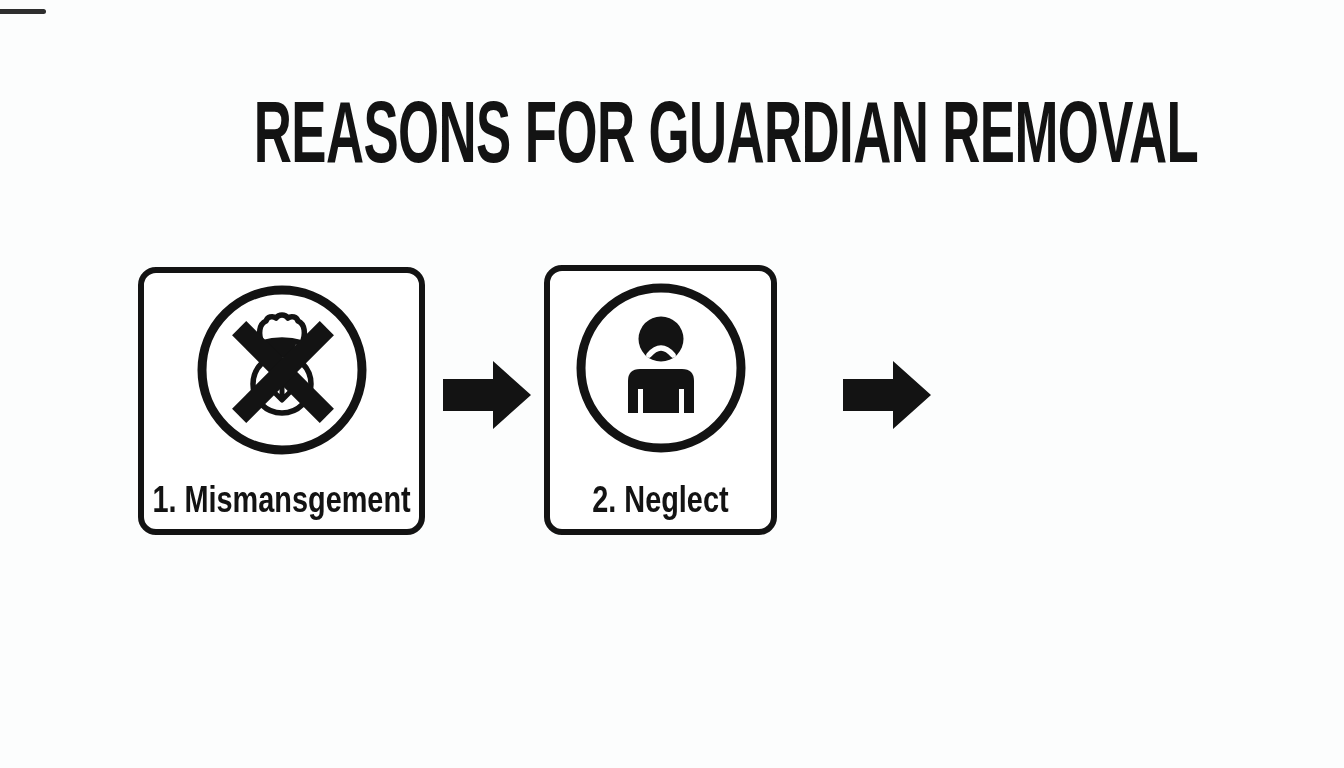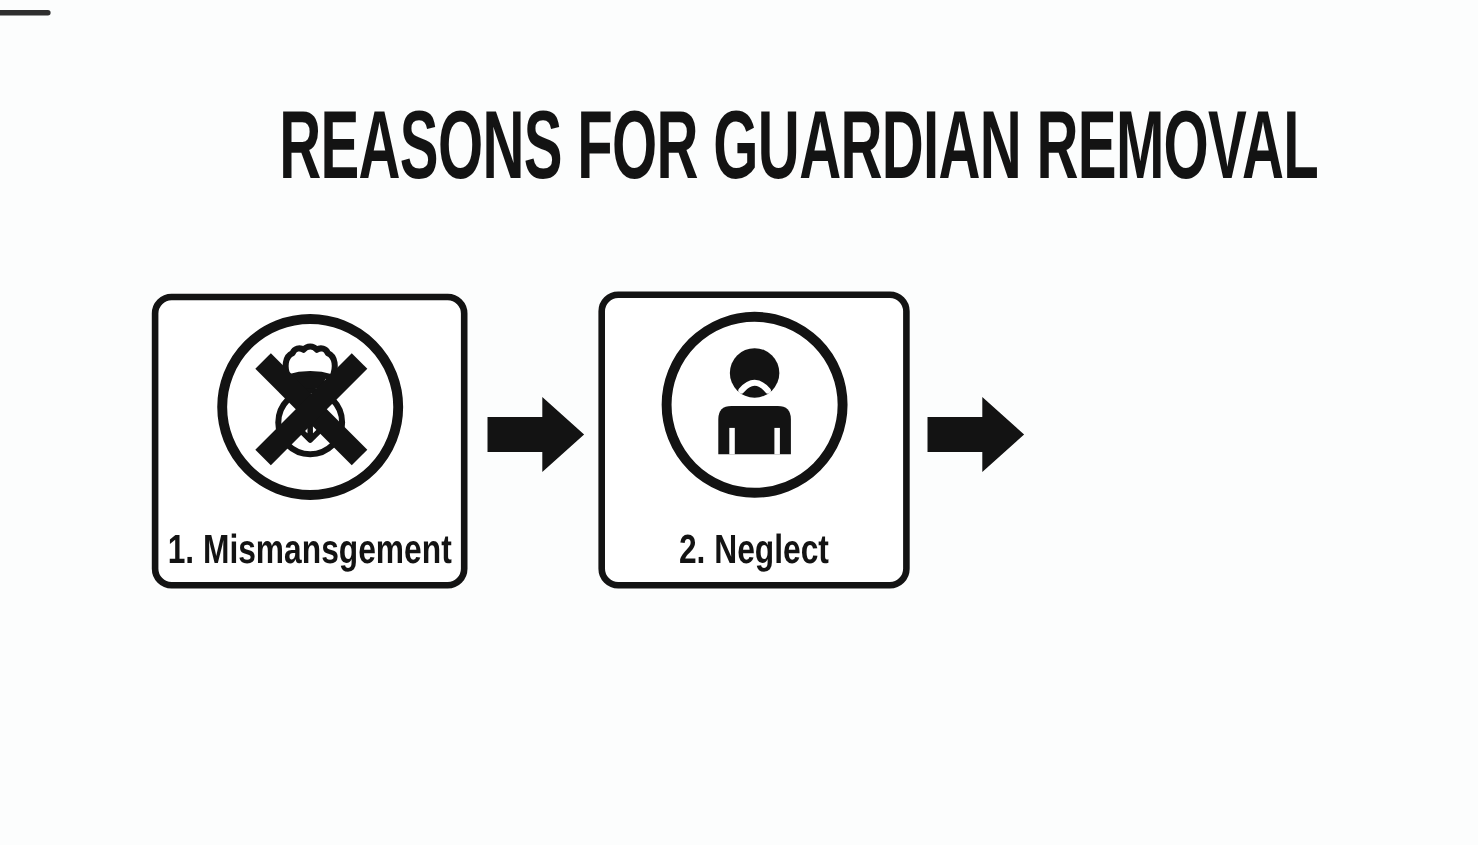--- a/index.html
+++ b/index.html
@@ -25,21 +25,21 @@
   }
   .step{
     position:absolute;
     background:#ffffff;
     border:6px solid #131313;
     border-radius:18px;
     box-sizing:border-box;
     display:flex;flex-direction:column;align-items:center;justify-content:space-between;
   }
   .step-1{left:138px;top:267px;width:287px;height:268px;}
-  .step-2{left:544px;top:265px;width:283px;height:270px;}
+  .step-2{left:544px;top:265px;width:233px;height:270px;}
   .step-3{left:944px;top:265px;width:288px;height:270px;}
   .icon-wrap{margin-top:11px;width:172px;height:172px;}
   .step-label{
     margin:0 0 8px 0;
     font-size:37px;font-weight:bold;line-height:1.1;
     white-space:nowrap;
     transform:scaleX(0.78);
     color:#131313;
   }
   .arrow{position:absolute;top:359px;width:88px;height:72px;}

